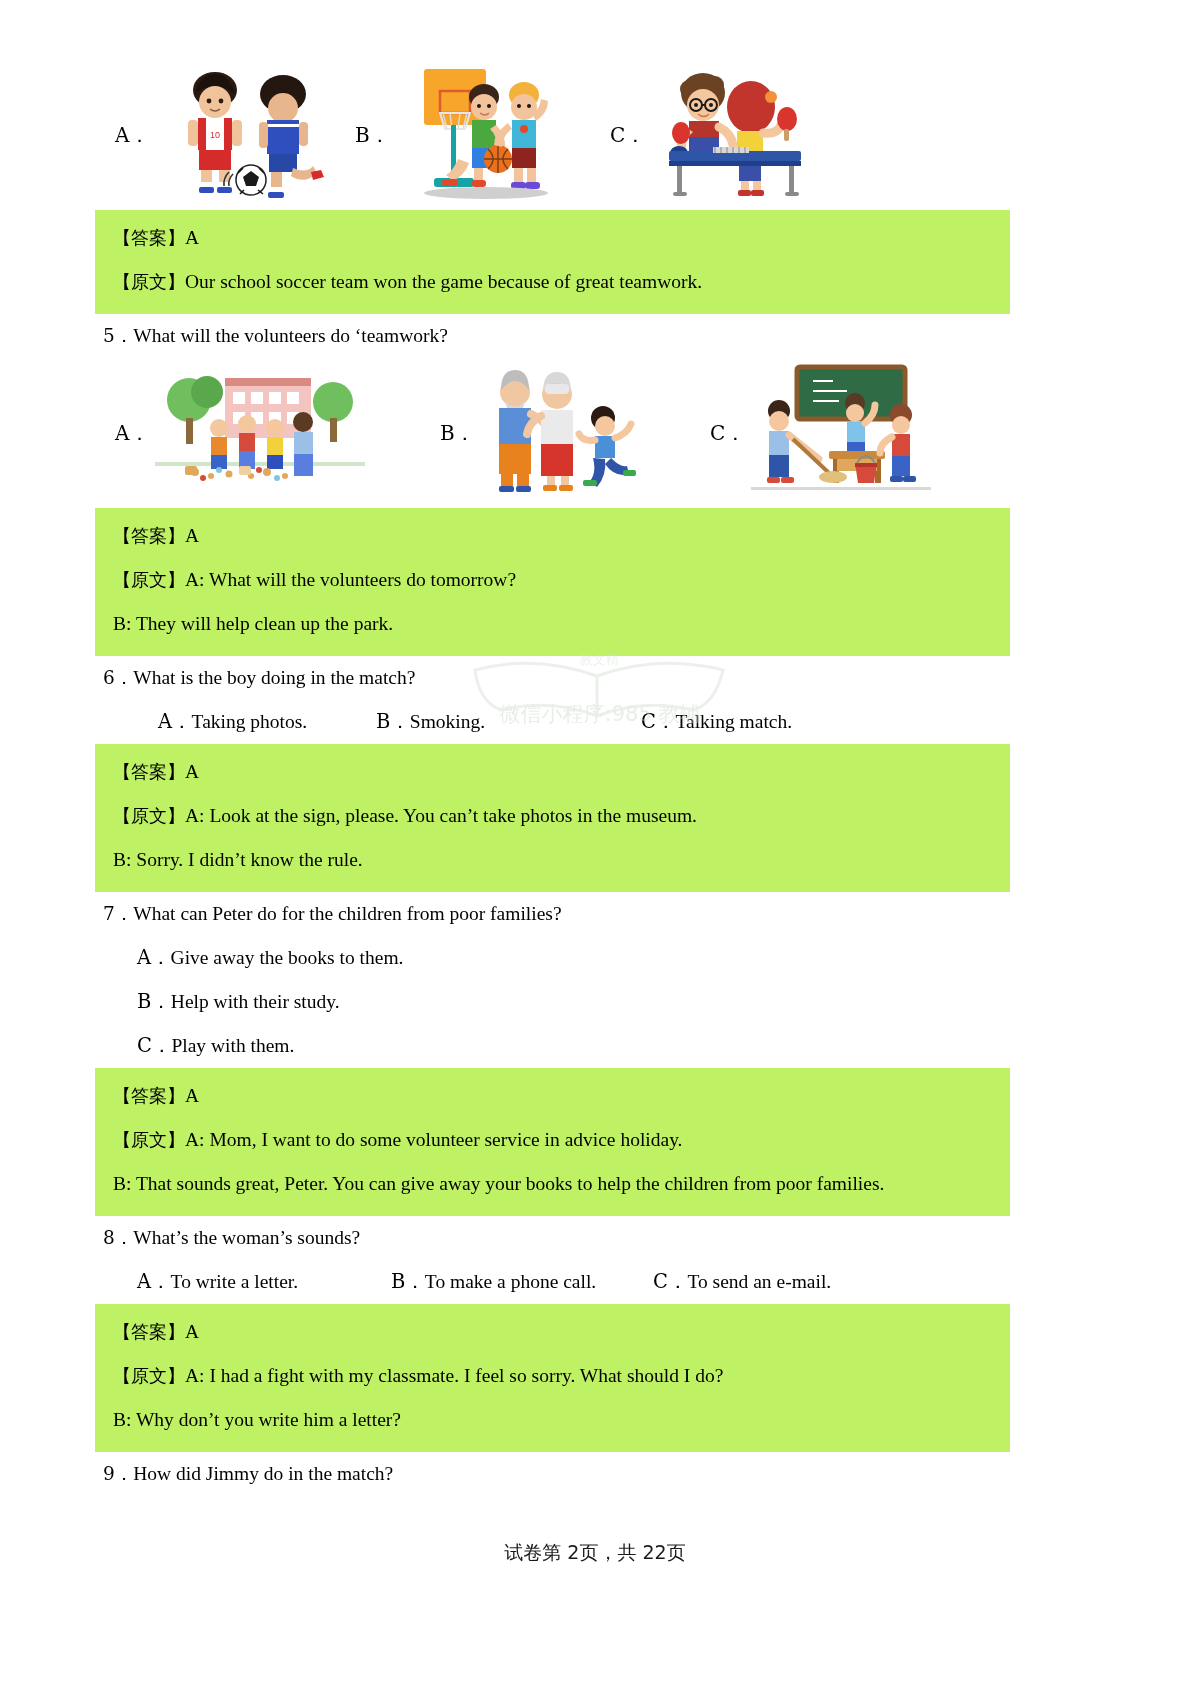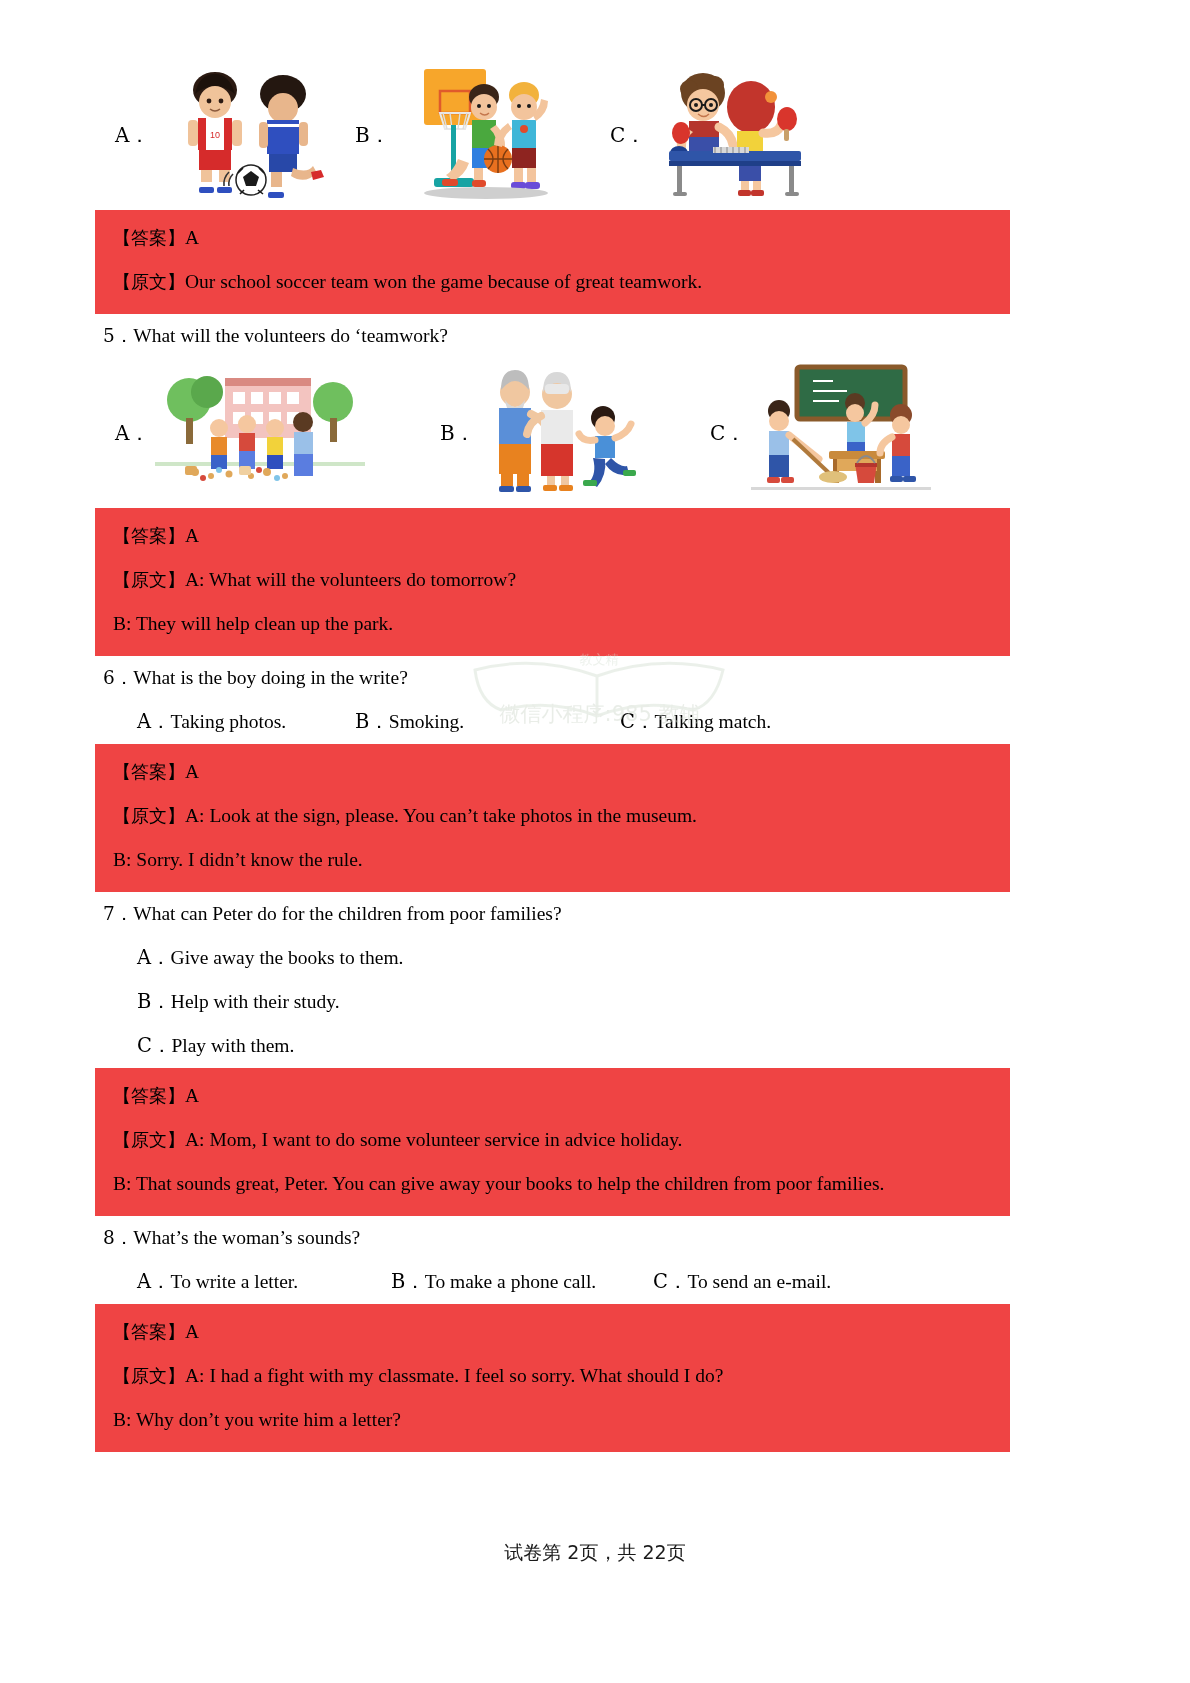--- a/index.html
+++ b/index.html
@@ -24,21 +24,21 @@
   }
   .content {
     position: absolute;
     left: 95px;
     top: 60px;
     width: 915px;
   }
 
   
   .shade {
-    background: #ef4444;
+    background: #bef264;
     padding: 6px 18px 10px 18px;
     margin: 0;
   }
   .shade .line {
     font-size: 19.5px;
     line-height: 44px;
     white-space: nowrap;
   }
   .cjk {
     font-family: "DejaVu Sans", "Liberation Sans", sans-serif;
@@ -462,24 +462,24 @@
       <div class="line">
         <span class="cjk">【答案】</span><span>A</span>
       </div>
       <div class="line">
         <span class="cjk">【原文】</span><span>A: What will the volunteers do tomorrow?</span>
       </div>
       <div class="line">B: They will help clean up the park.</div>
     </div>
 
     <div class="q-line">
-      <span class="q-num">6．</span><span>What is the boy doing in the write?</span>
+      <span class="q-num">6．</span><span>What is the boy doing in the match?</span>
     </div>
     <div class="opts-inline">
-      <span class="opt-inline" style="width:218px;"><span class="lbl">A．</span><span>Taking photos.</span></span><span class="opt-inline" style="width:265px;"><span class="lbl">B．</span><span>Smoking.</span></span><span class="opt-inline"><span class="lbl">C．</span><span>Talking match.</span></span>
+      <span class="opt-inline" style="width:218px;margin-left:21px;"><span class="lbl">A．</span><span>Taking photos.</span></span><span class="opt-inline" style="width:265px;"><span class="lbl">B．</span><span>Smoking.</span></span><span class="opt-inline"><span class="lbl">C．</span><span>Talking match.</span></span>
     </div>
 
     <div class="shade">
       <div class="line">
         <span class="cjk">【答案】</span><span>A</span>
       </div>
       <div class="line">
         <span class="cjk">【原文】</span><span>A: Look at the sign, please. You can’t take photos in the museum.</span>
       </div>
       <div class="line">B: Sorry. I didn’t know the rule.</div>
@@ -518,20 +518,23 @@
     <div class="shade">
       <div class="line">
         <span class="cjk">【答案】</span><span>A</span>
       </div>
       <div class="line">
         <span class="cjk">【原文】</span><span>A: I had a fight with my classmate. I feel so sorry. What should I do?</span>
       </div>
       <div class="line">B: Why don’t you write him a letter?</div>
     </div>
 
+    <div class="q-line">
+      <span class="q-num">9．</span><span>How did Jimmy do in the match?</span>
+    </div>
 
   </div>
 
   <div class="watermark">
     <svg class="wm-book" width="270" height="70" viewBox="0 0 270 70">
       <path d="M10 22 q60 -16 122 6 q62 -22 126 -6 q-8 34 -30 40 q-50 -12 -96 6 q-46 -18 -96 -6 q-22 -8 -26 -40z" fill="none" stroke="#d4e0d2" stroke-width="3"></path>
       <path d="M132 28 v40" stroke="#d4e0d2" stroke-width="3"></path>
       <text x="134" y="16" font-size="13" fill="#d8e2d6" text-anchor="middle" font-family="DejaVu Sans, sans-serif">教文精</text>
     </svg>
     <div class="wm-text">微信小程序:985 教辅</div>

